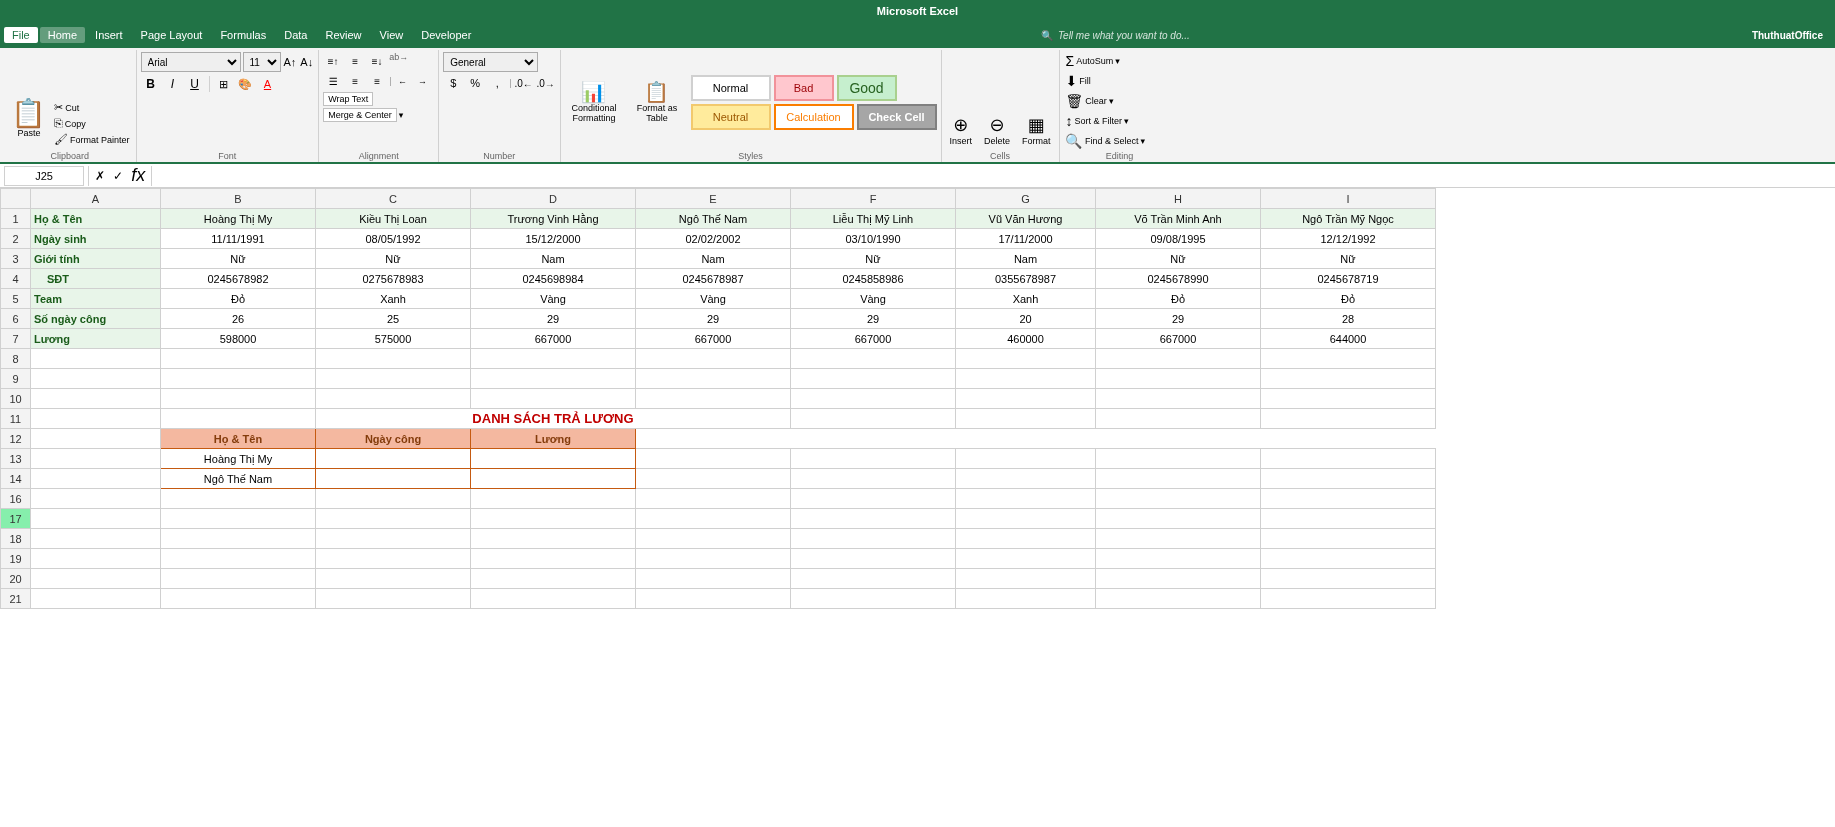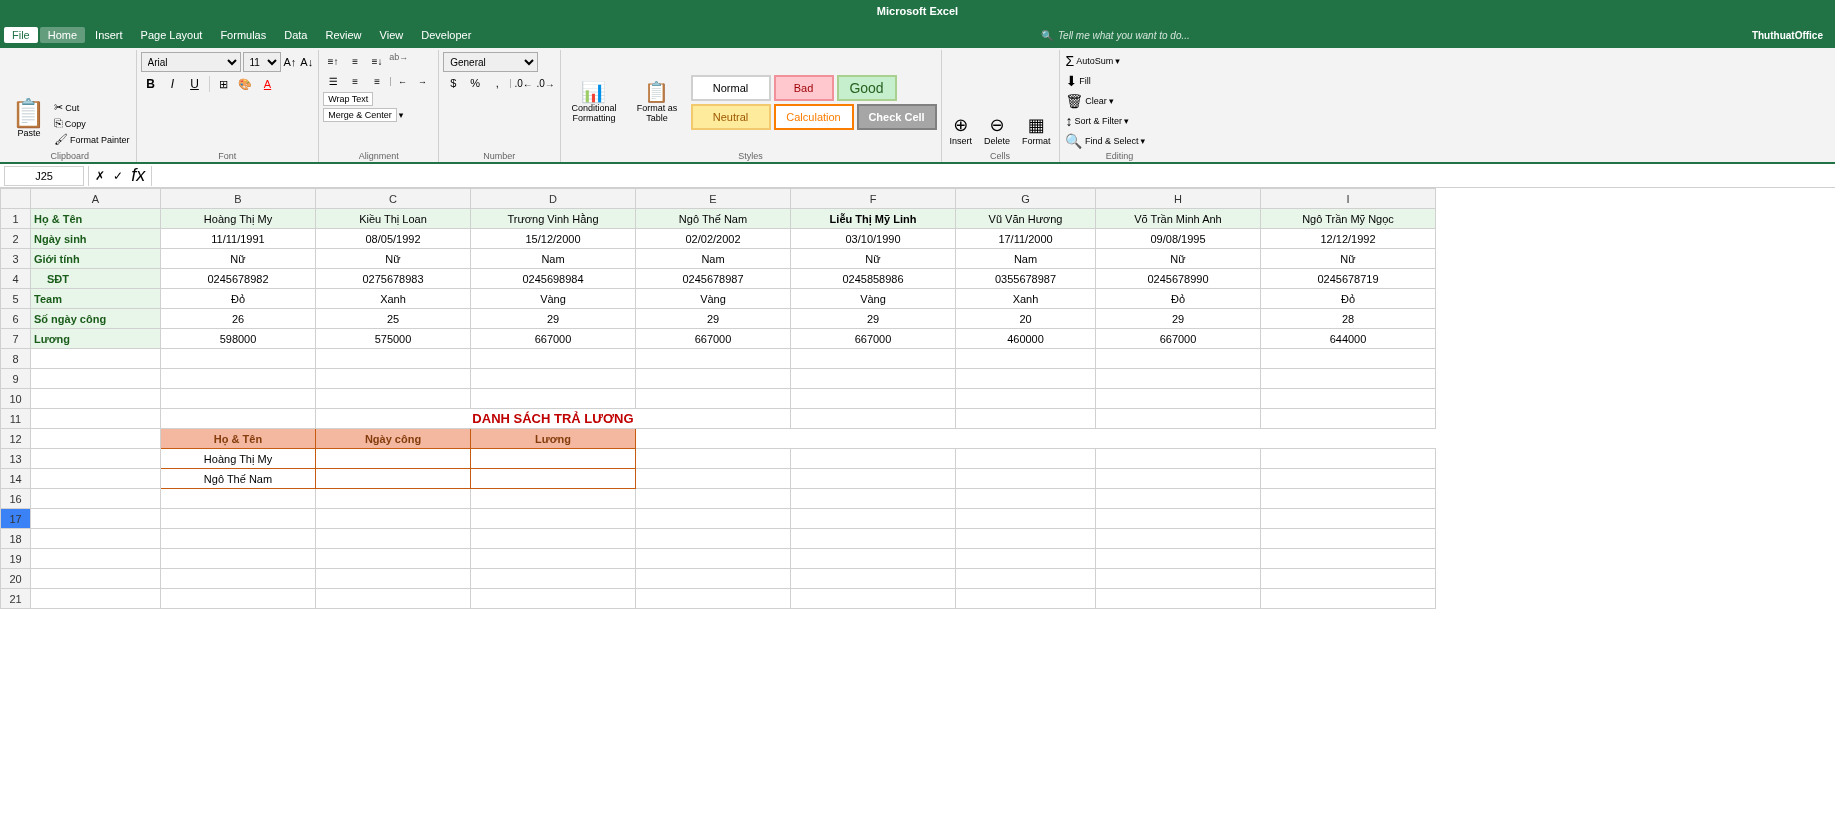--- a/index.html
+++ b/index.html
@@ -264,21 +264,21 @@
       </tr>
     </thead>
     <tbody id="spreadsheet-body">
     <tr>
           <th style="background: rgb(243, 243, 243); border: 1px solid rgb(208, 208, 208); text-align: center; font-size: 11px; color: rgb(51, 51, 51); font-weight: normal; padding: 0px 2px; height: 20px;">1</th>
           <td style="border: 1px solid rgb(208, 208, 208); height: 20px; padding: 0px 3px; font-size: 11px; overflow: hidden; vertical-align: middle; white-space: nowrap; background: rgb(232, 245, 233); font-weight: bold; color: rgb(26, 92, 26);">Họ &amp; Tên</td>
           <td style="border: 1px solid rgb(208, 208, 208); height: 20px; padding: 0px 3px; font-size: 11px; overflow: hidden; vertical-align: middle; white-space: nowrap; background: rgb(232, 245, 233); text-align: center;">Hoàng Thị My</td>
           <td style="border: 1px solid rgb(208, 208, 208); height: 20px; padding: 0px 3px; font-size: 11px; overflow: hidden; vertical-align: middle; white-space: nowrap; background: rgb(232, 245, 233); text-align: center;">Kiều Thị Loan</td>
           <td style="border: 1px solid rgb(208, 208, 208); height: 20px; padding: 0px 3px; font-size: 11px; overflow: hidden; vertical-align: middle; white-space: nowrap; background: rgb(232, 245, 233); text-align: center;">Trương Vinh Hằng</td>
           <td style="border: 1px solid rgb(208, 208, 208); height: 20px; padding: 0px 3px; font-size: 11px; overflow: hidden; vertical-align: middle; white-space: nowrap; background: rgb(232, 245, 233); text-align: center;">Ngô Thế Nam</td>
-          <td style="border: 1px solid rgb(208, 208, 208); height: 20px; padding: 0px 3px; font-size: 11px; overflow: hidden; vertical-align: middle; white-space: nowrap; background: rgb(232, 245, 233); text-align: center; font-weight: bold;">Liễu Thị Mỹ Linh</td>
+          <td style="border: 1px solid rgb(208, 208, 208); height: 20px; padding: 0px 3px; font-size: 11px; overflow: hidden; vertical-align: middle; white-space: nowrap; background: rgb(232, 245, 233); text-align: center;">Liễu Thị Mỹ Linh</td>
           <td style="border: 1px solid rgb(208, 208, 208); height: 20px; padding: 0px 3px; font-size: 11px; overflow: hidden; vertical-align: middle; white-space: nowrap; background: rgb(232, 245, 233); text-align: center;">Vũ Văn Hương</td>
           <td style="border: 1px solid rgb(208, 208, 208); height: 20px; padding: 0px 3px; font-size: 11px; overflow: hidden; vertical-align: middle; white-space: nowrap; background: rgb(232, 245, 233); text-align: center;">Võ Trần Minh Anh</td>
           <td style="border: 1px solid rgb(208, 208, 208); height: 20px; padding: 0px 3px; font-size: 11px; overflow: hidden; vertical-align: middle; white-space: nowrap; background: rgb(232, 245, 233); text-align: center;">Ngô Trần Mỹ Ngọc</td>
         </tr>
         <tr>
           <th style="background: rgb(243, 243, 243); border: 1px solid rgb(208, 208, 208); text-align: center; font-size: 11px; color: rgb(51, 51, 51); font-weight: normal; padding: 0px 2px; height: 20px;">2</th>
           <td style="border: 1px solid rgb(208, 208, 208); height: 20px; padding: 0px 3px; font-size: 11px; overflow: hidden; vertical-align: middle; white-space: nowrap; background: rgb(232, 245, 233); font-weight: bold; color: rgb(26, 92, 26);">Ngày sinh</td>
           <td style="border: 1px solid rgb(208, 208, 208); height: 20px; padding: 0px 3px; font-size: 11px; overflow: hidden; vertical-align: middle; white-space: nowrap; text-align: center;">11/11/1991</td>
           <td style="border: 1px solid rgb(208, 208, 208); height: 20px; padding: 0px 3px; font-size: 11px; overflow: hidden; vertical-align: middle; white-space: nowrap; text-align: center;">08/05/1992</td>
           <td style="border: 1px solid rgb(208, 208, 208); height: 20px; padding: 0px 3px; font-size: 11px; overflow: hidden; vertical-align: middle; white-space: nowrap; text-align: center;">15/12/2000</td>
@@ -436,21 +436,21 @@
           <td style="border: 1px solid rgb(208, 208, 208); height: 20px; padding: 0px 3px; font-size: 11px; overflow: hidden; vertical-align: middle; white-space: nowrap;"></td>
           <td style="border: 1px solid rgb(208, 208, 208); height: 20px; padding: 0px 3px; font-size: 11px; overflow: hidden; vertical-align: middle; white-space: nowrap;"></td>
           <td style="border: 1px solid rgb(208, 208, 208); height: 20px; padding: 0px 3px; font-size: 11px; overflow: hidden; vertical-align: middle; white-space: nowrap;"></td>
           <td style="border: 1px solid rgb(208, 208, 208); height: 20px; padding: 0px 3px; font-size: 11px; overflow: hidden; vertical-align: middle; white-space: nowrap;"></td>
           <td style="border: 1px solid rgb(208, 208, 208); height: 20px; padding: 0px 3px; font-size: 11px; overflow: hidden; vertical-align: middle; white-space: nowrap;"></td>
           <td style="border: 1px solid rgb(208, 208, 208); height: 20px; padding: 0px 3px; font-size: 11px; overflow: hidden; vertical-align: middle; white-space: nowrap;"></td>
           <td style="border: 1px solid rgb(208, 208, 208); height: 20px; padding: 0px 3px; font-size: 11px; overflow: hidden; vertical-align: middle; white-space: nowrap;"></td>
           <td style="border: 1px solid rgb(208, 208, 208); height: 20px; padding: 0px 3px; font-size: 11px; overflow: hidden; vertical-align: middle; white-space: nowrap;"></td>
         </tr>
         <tr>
-          <th style="background: #3b82f6; border: 1px solid rgb(208, 208, 208); text-align: center; font-size: 11px; color: rgb(51, 51, 51); font-weight: normal; padding: 0px 2px; height: 20px;">17</th>
+          <th style="background: #86efac; border: 1px solid rgb(208, 208, 208); text-align: center; font-size: 11px; color: rgb(51, 51, 51); font-weight: normal; padding: 0px 2px; height: 20px;">17</th>
           <td style="border: 1px solid rgb(208, 208, 208); height: 20px; padding: 0px 3px; font-size: 11px; overflow: hidden; vertical-align: middle; white-space: nowrap;"></td>
           <td style="border: 1px solid rgb(208, 208, 208); height: 20px; padding: 0px 3px; font-size: 11px; overflow: hidden; vertical-align: middle; white-space: nowrap;"></td>
           <td style="border: 1px solid rgb(208, 208, 208); height: 20px; padding: 0px 3px; font-size: 11px; overflow: hidden; vertical-align: middle; white-space: nowrap;"></td>
           <td style="border: 1px solid rgb(208, 208, 208); height: 20px; padding: 0px 3px; font-size: 11px; overflow: hidden; vertical-align: middle; white-space: nowrap;"></td>
           <td style="border: 1px solid rgb(208, 208, 208); height: 20px; padding: 0px 3px; font-size: 11px; overflow: hidden; vertical-align: middle; white-space: nowrap;"></td>
           <td style="border: 1px solid rgb(208, 208, 208); height: 20px; padding: 0px 3px; font-size: 11px; overflow: hidden; vertical-align: middle; white-space: nowrap;"></td>
           <td style="border: 1px solid rgb(208, 208, 208); height: 20px; padding: 0px 3px; font-size: 11px; overflow: hidden; vertical-align: middle; white-space: nowrap;"></td>
           <td style="border: 1px solid rgb(208, 208, 208); height: 20px; padding: 0px 3px; font-size: 11px; overflow: hidden; vertical-align: middle; white-space: nowrap;"></td>
           <td style="border: 1px solid rgb(208, 208, 208); height: 20px; padding: 0px 3px; font-size: 11px; overflow: hidden; vertical-align: middle; white-space: nowrap;"></td>
         </tr>

